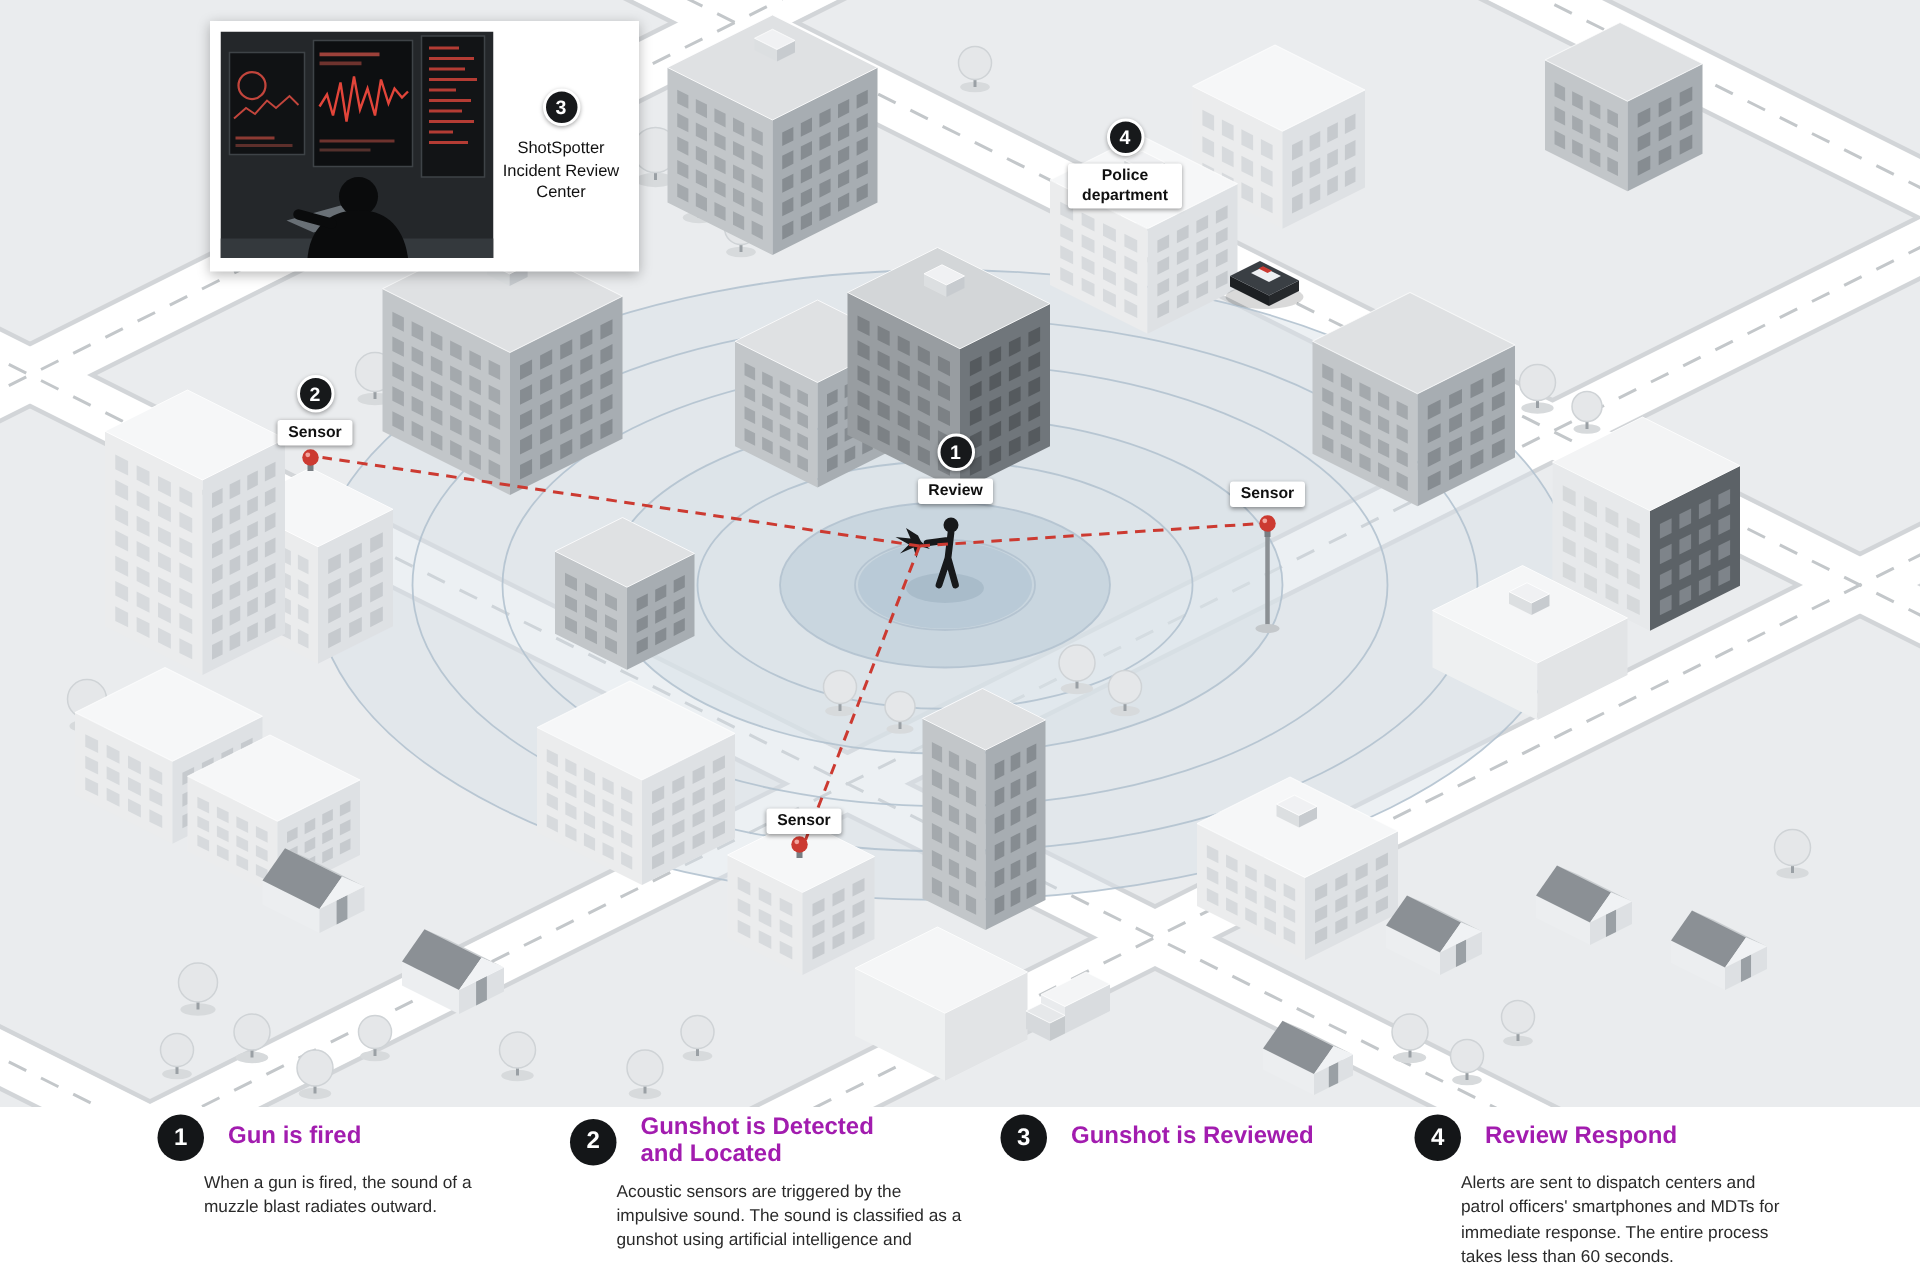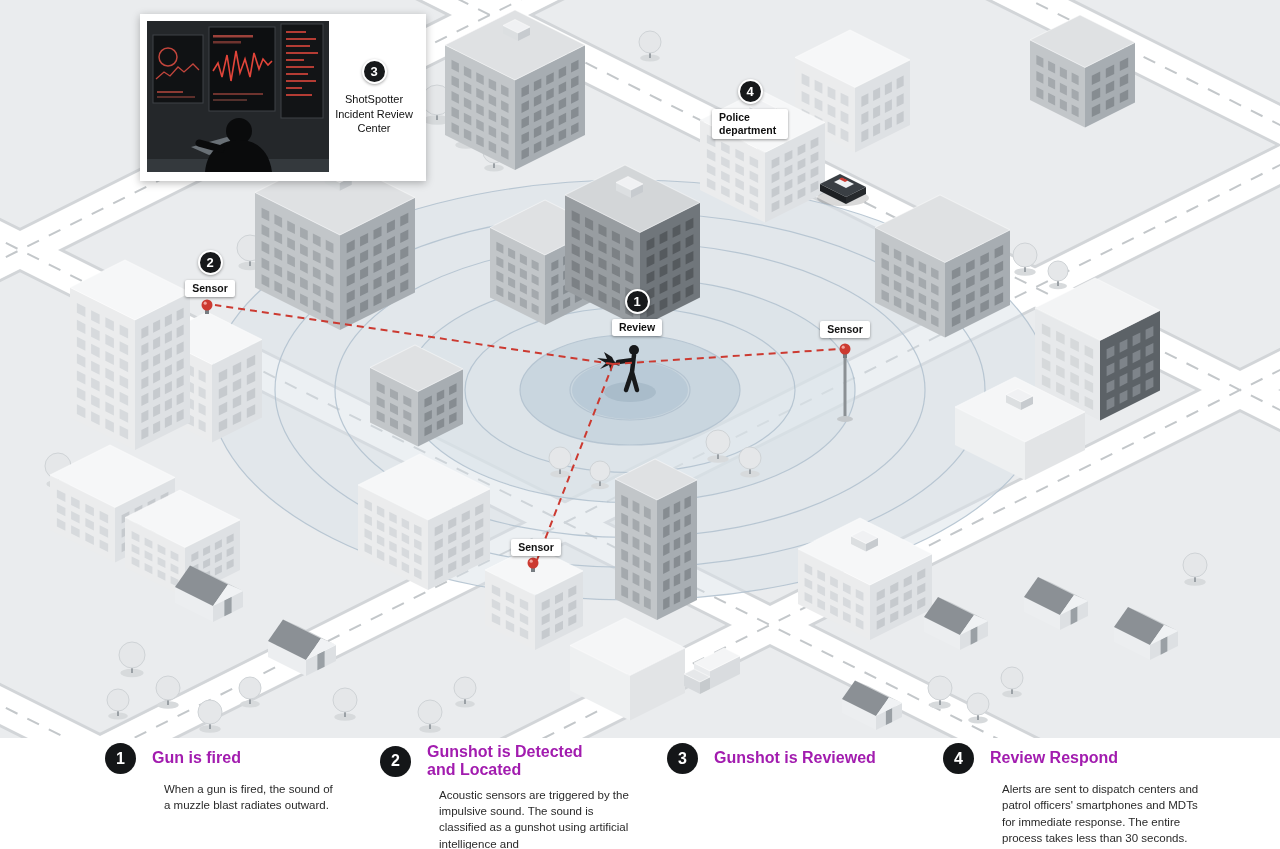--- a/index.html
+++ b/index.html
@@ -11,31 +11,31 @@
   .inset-photo{width:182px;height:151px;flex:none;display:block}
   .inset-side{flex:1;display:flex;flex-direction:column;align-items:center;justify-content:center;
               gap:8px;padding:0 4px;text-align:center}
   .inset-label{font-weight:normal;font-size:11px;line-height:1.35;color:#111}
   .badge{width:25px;height:25px;border-radius:50%;background:#17191b;color:#fff;font-weight:bold;
          font-size:13px;display:flex;align-items:center;justify-content:center;
          box-shadow:0 1px 3px rgba(0,0,0,.35);border:2px solid #fff;flex:none}
   .callout{position:absolute;display:flex;flex-direction:column;align-items:center;gap:5px;
            width:90px;margin-left:-45px}
   .chip{background:#fff;padding:2px 7px;font-size:10.5px;font-weight:bold;color:#101010;
-        line-height:1.25;box-shadow:0 1px 3px rgba(0,0,0,.4);border-radius:2px;text-align:left;
+        line-height:1.25;box-shadow:0 1px 3px rgba(0,0,0,.4);border-radius:2px;text-align:center;
         white-space:nowrap}
   .chip.wrap{white-space:normal;width:76px}
   .legend{position:absolute;left:0;top:738px;width:1280px;height:111px;background:#fff}
   .step{position:absolute;top:5px}
   .step-head{display:flex;align-items:center;gap:16px}
   .lbadge{width:31px;height:31px;border-radius:50%;background:#141618;color:#fff;font-weight:bold;
           font-size:16px;display:flex;align-items:center;justify-content:center;flex:none}
   .step-title{font-size:16px;font-weight:bold;color:#a21caf;line-height:1.15}
   .step-title.narrow{max-width:175px}
-  .step-desc{margin-top:7px;margin-left:59px;font-size:11.5px;color:#2a2a2a;line-height:1.42}
+  .step-desc{margin-top:7px;margin-left:31px;font-size:11.5px;color:#2a2a2a;line-height:1.42}
 </style>
 </head>
 <body>
 
 <div class="stage">
 
   <svg id="city" width="1280" height="760">
       <g>
         <rect x="0" y="0" width="1280" height="760" fill="#eaecee"></rect>
       </g>
@@ -1059,17 +1059,17 @@
       <div class="step-head">
         <div class="lbadge">3</div>
         <div class="step-title">Gunshot is Reviewed</div>
       </div>
     </div>
     <div class="step" style="left:943px;width:258px">
       <div class="step-head">
         <div class="lbadge">4</div>
         <div class="step-title">Review Respond</div>
       </div>
-      <p class="step-desc">Alerts are sent to dispatch centers and patrol officers' smartphones and MDTs for immediate response. The entire process takes less than 30 seconds.</p>
+      <p class="step-desc">Alerts are sent to dispatch centers and patrol officers' smartphones and MDTs for immediate response. The entire process takes less than 60 seconds.</p>
     </div>
   </div>
 
 </div>
 
 </body></html>

